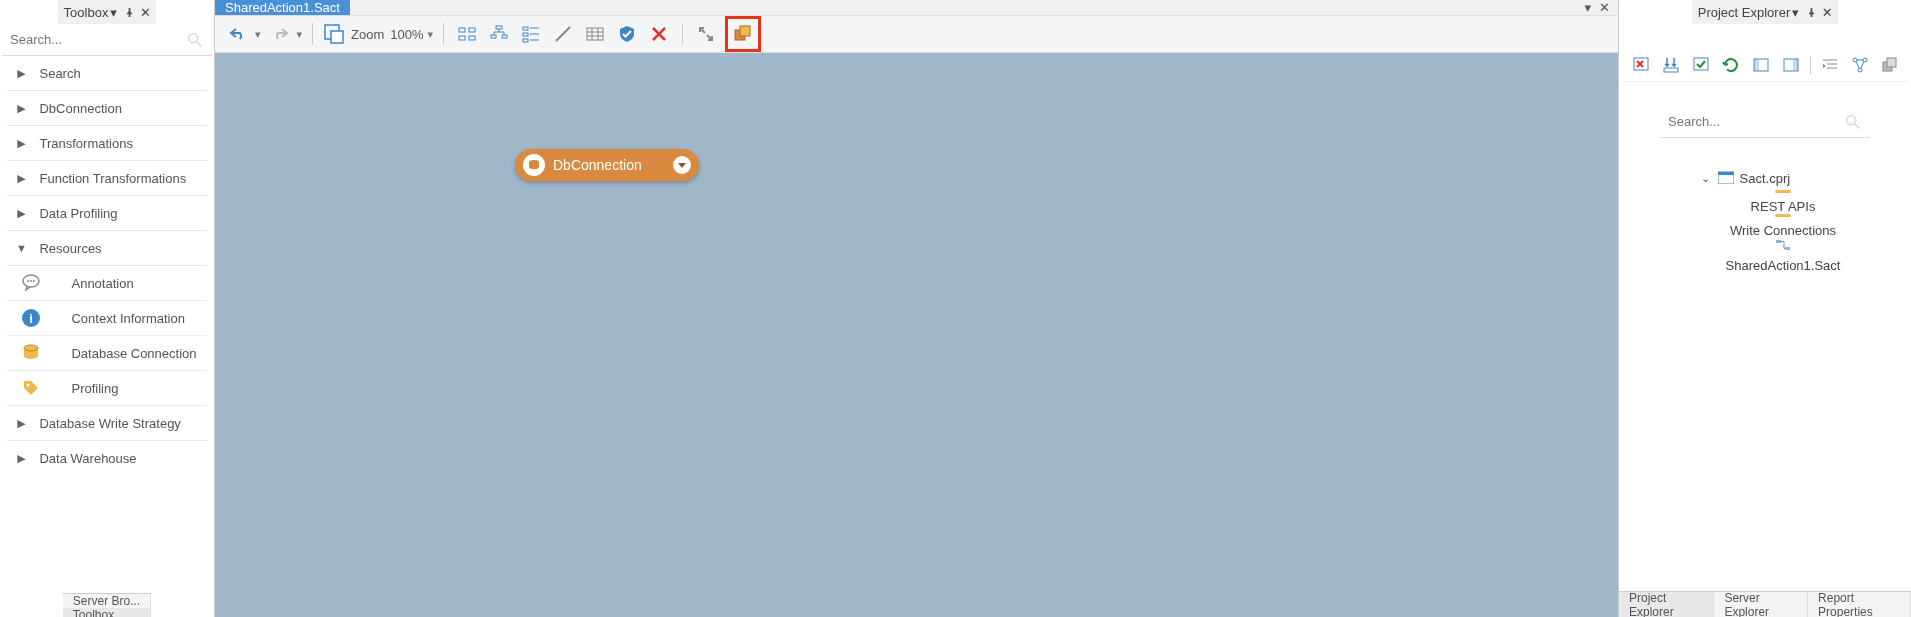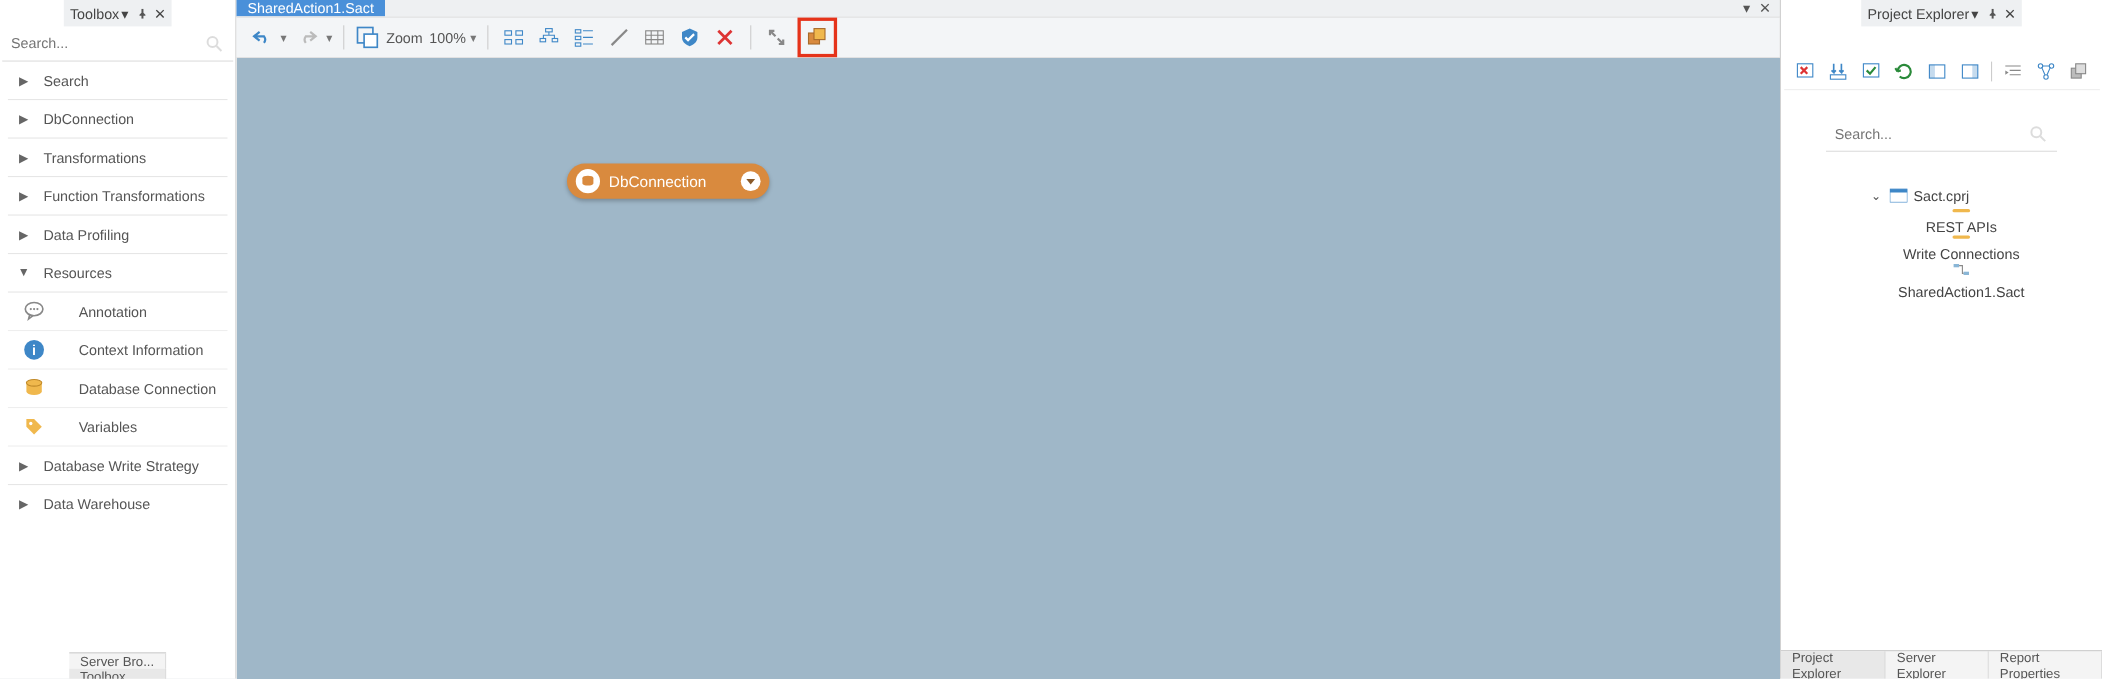--- a/index.html
+++ b/index.html
@@ -160,21 +160,21 @@
           </span>
         <span>Database Connection</span>
       </div>
       <div class="resitem">
         <span class="ri-icon">
             <svg width="20" height="20" viewBox="0 0 20 20">
               <path d="M3 3 h7 l7 7 -7 7 -7-7 z" fill="#f0b84d"></path>
               <circle cx="7" cy="7" r="1.5" fill="#fff"></circle>
             </svg>
           </span>
-        <span>Variables</span>
+        <span>Profiling</span>
       </div>
 
       <div class="cat">
           <span class="arrow">▶</span>
           <span>Database Write Strategy</span>
         </div>
       <div class="cat" style="border-bottom:none;">
           <span class="arrow">▶</span>
           <span>Data Warehouse</span>
         </div>

